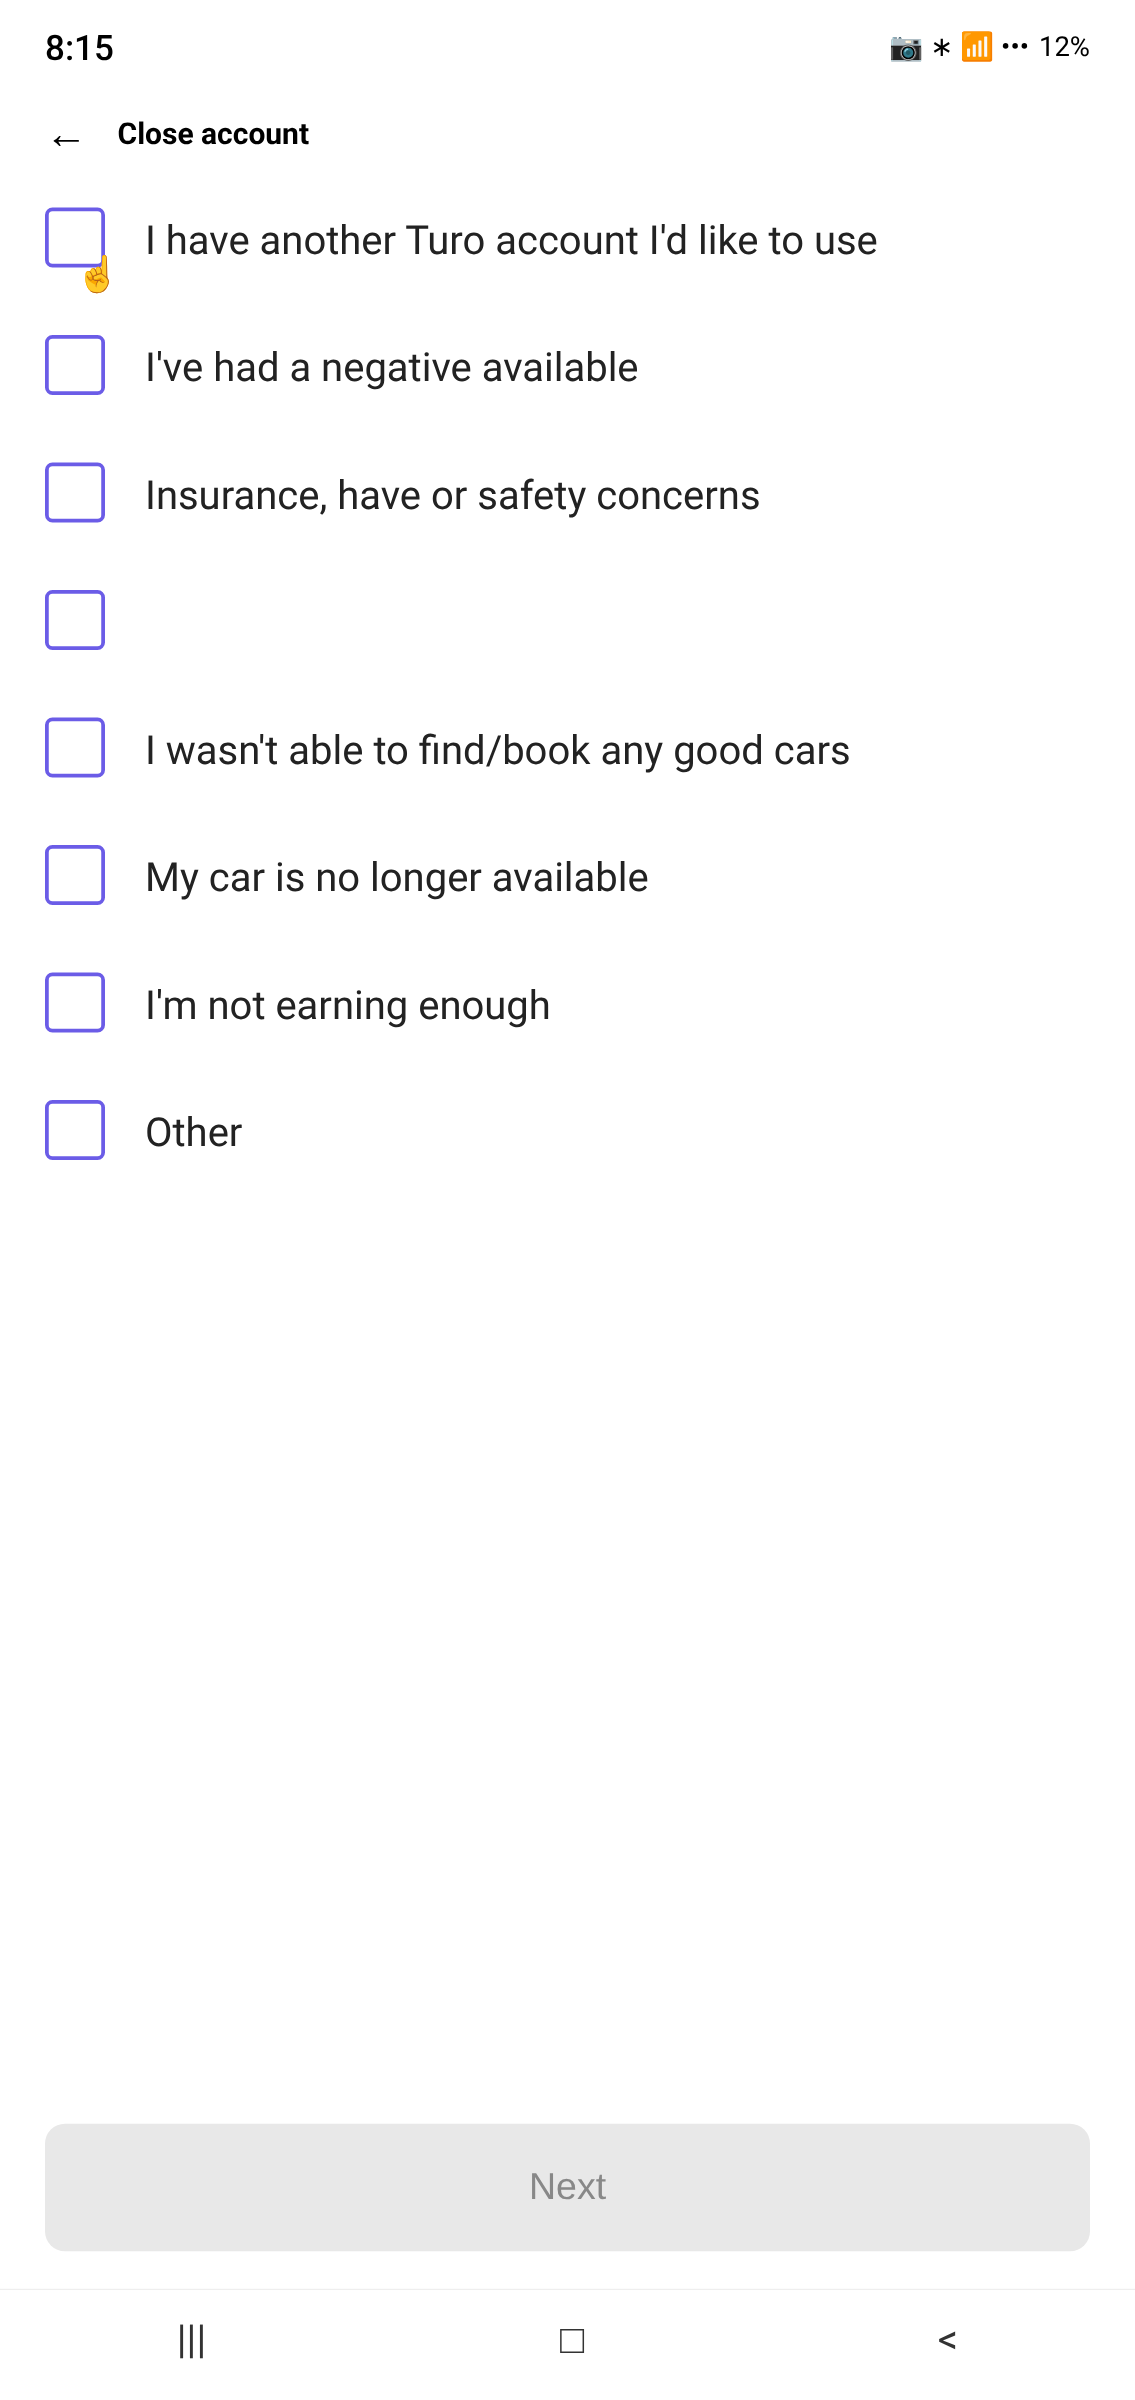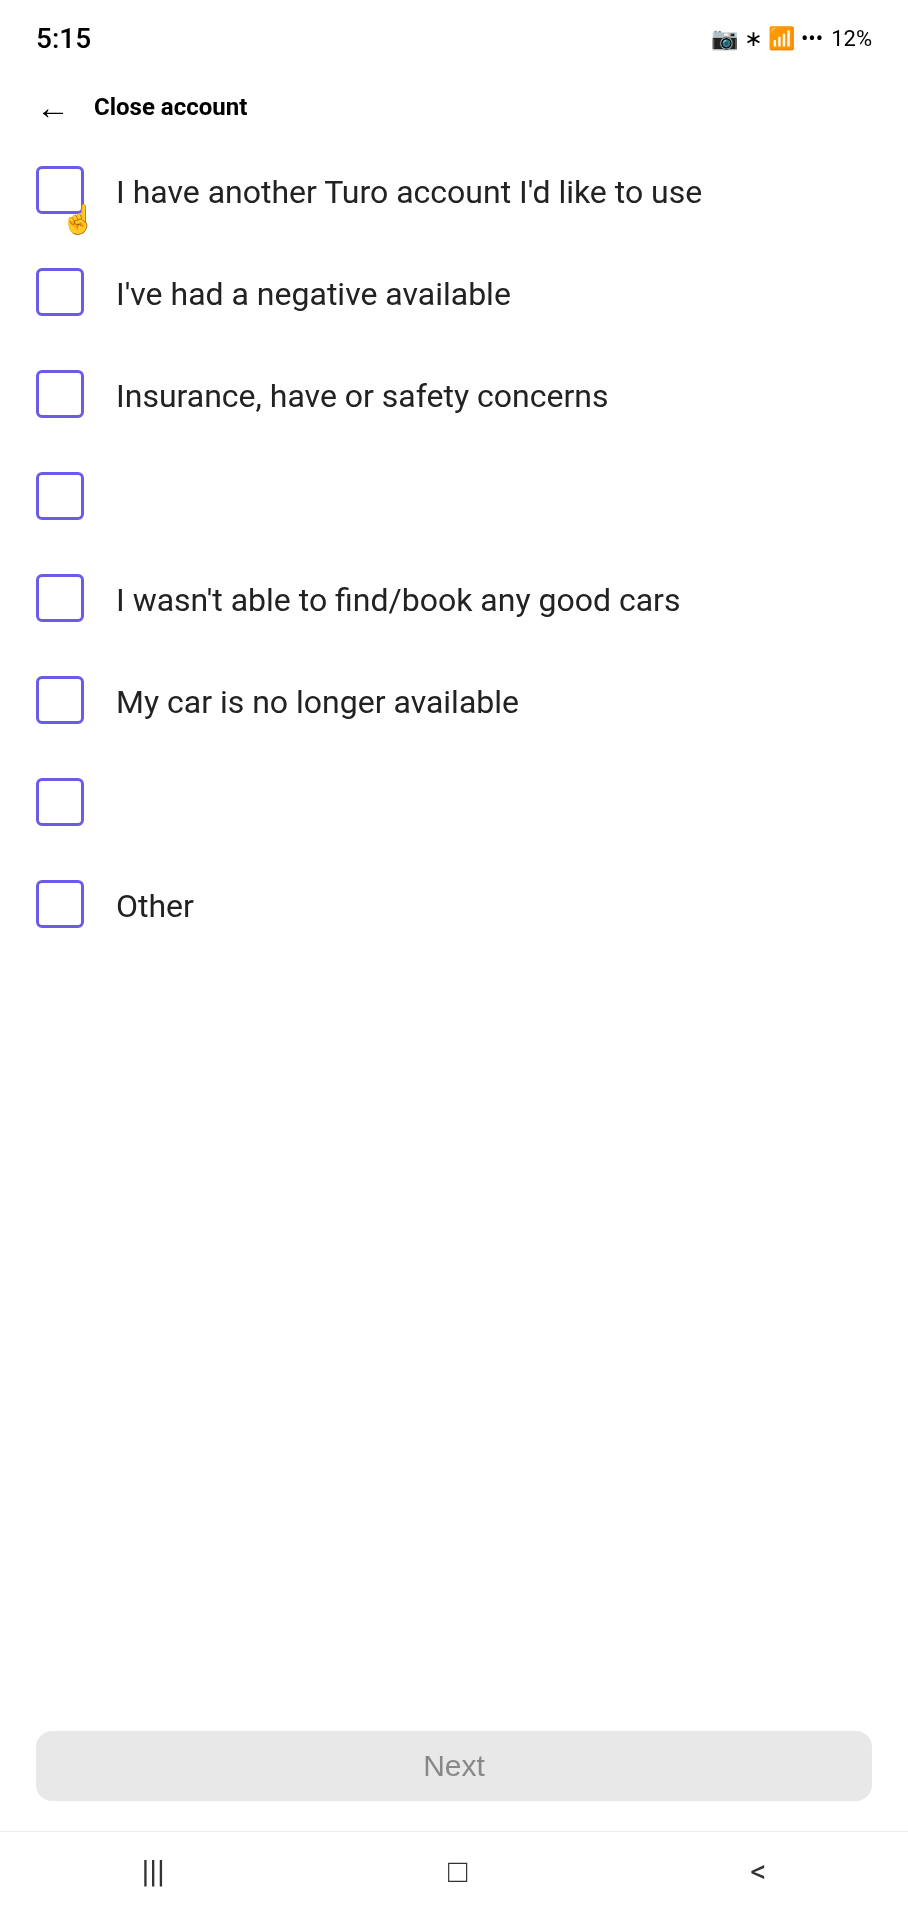--- a/index.html
+++ b/index.html
@@ -119,21 +119,21 @@
       padding-top: 6px;
     }
 
     
     .bottom-area {
       padding: 20px 36px 30px;
     }
 
     .next-button {
       width: 100%;
-      padding: 18px;
+      padding: 34px;
       background: #e8e8e8;
       border: none;
       border-radius: 16px;
       font-size: 30px;
       font-weight: 500;
       color: #888;
       cursor: pointer;
       text-align: center;
     }
 
@@ -148,21 +148,21 @@
 
     .nav-icon {
       font-size: 32px;
       color: #333;
     }
   </style>
 </head>
 <body>
 
 <div class="status-bar">
-  <span class="status-time">5:15</span>
+  <span class="status-time">8:15</span>
   <div class="status-icons">
     <span class="status-icon-text">📷 ∗ 📶 •••</span>
     <span class="status-icon-text">12%</span>
   </div>
 </div>
 
 <div class="header">
   <button class="back-button">←</button>
   <span class="page-title">Close account</span>
 </div>
@@ -201,20 +201,21 @@
     <div class="checkbox-item">
       <div class="checkbox-wrapper">
         <div class="checkbox-box"></div>
       </div>
       <span class="checkbox-label">My car is no longer available</span>
     </div>
     <div class="checkbox-item">
       <div class="checkbox-wrapper">
         <div class="checkbox-box"></div>
       </div>
+      <span class="checkbox-label">I'm not earning enough</span>
     </div>
     <div class="checkbox-item">
       <div class="checkbox-wrapper">
         <div class="checkbox-box"></div>
       </div>
       <span class="checkbox-label">Other</span>
     </div>
   </div>
 
 <div class="bottom-area">

